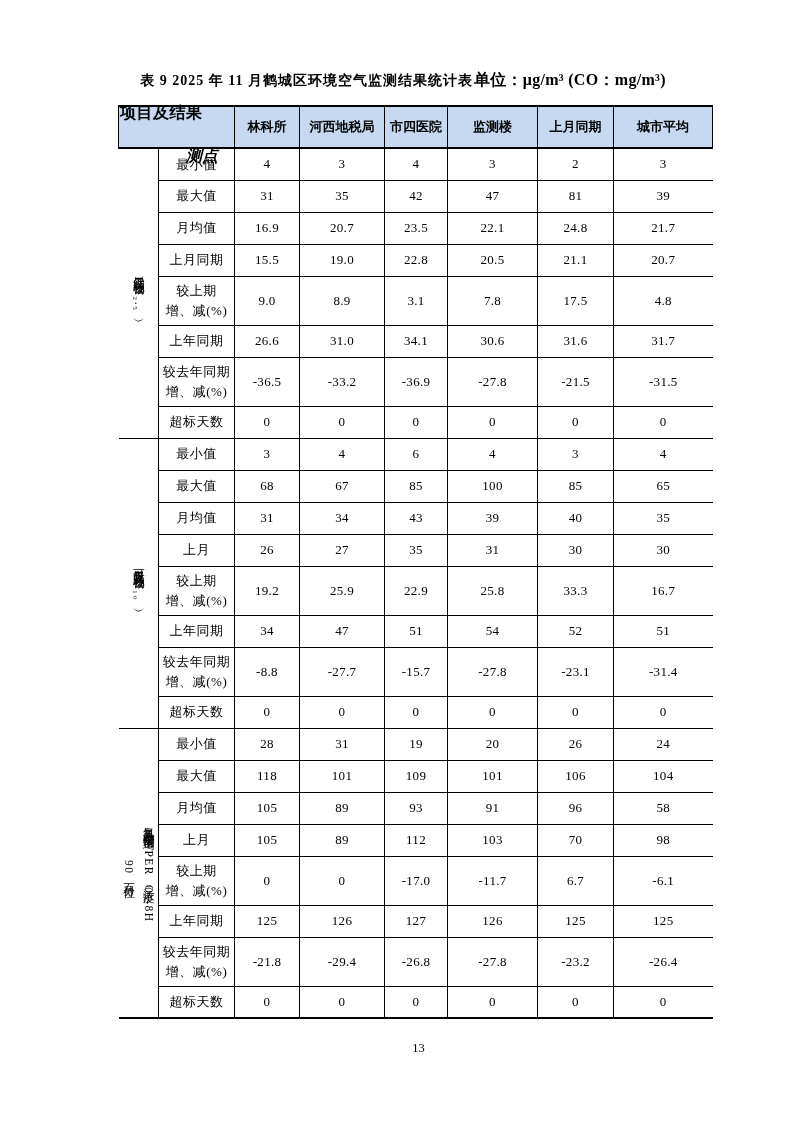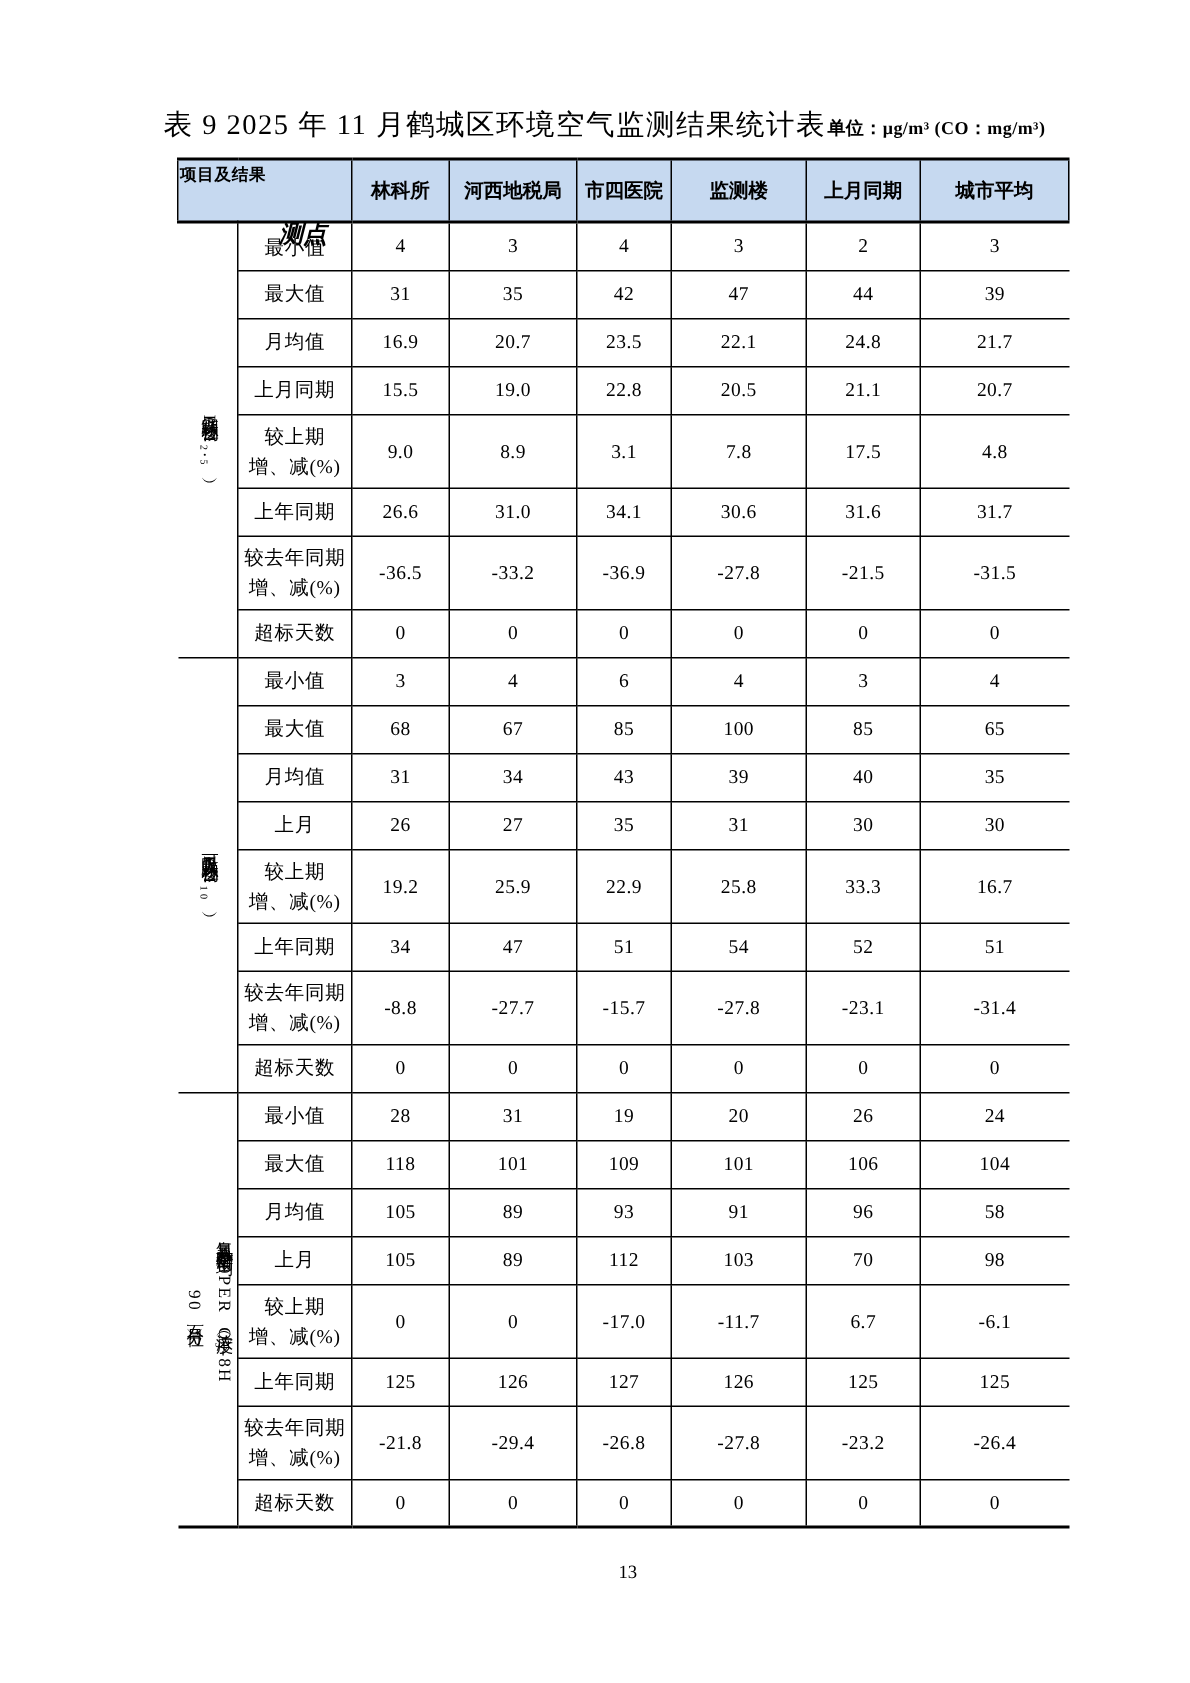--- a/index.html
+++ b/index.html
@@ -5,22 +5,22 @@
   * { margin: 0; padding: 0; box-sizing: border-box; }
   html, body { background: #ffffff; }
   .page {
     width: 793px; height: 1122px; background: #ffffff; position: relative;
     font-family: "Liberation Serif", serif; color: #000; overflow: hidden;
   }
   .title-line {
     position: absolute; top: 70px; left: 0; width: 100%;
     text-align: center; white-space: nowrap;
   }
-  .title-main { font-size: 19px; font-weight: normal; letter-spacing: 1px; margin-left: 13px; }
-  .title-unit { font-size: 12px; font-weight: bold; margin-left: 1px; letter-spacing: 0.3px; }
+  .title-main { font-size: 14px; font-weight: bold; letter-spacing: 1px; margin-left: 13px; }
+  .title-unit { font-size: 16px; font-weight: bold; margin-left: 1px; letter-spacing: 0.3px; }
 
   table.air {
     position: absolute; left: 118px; top: 105px; width: 594px;
     border-collapse: collapse; table-layout: fixed;
   }
   table.air thead th, table.air thead td {
     background: #c6d9f0;
     border: 1px solid #000;
     border-top: 2.5px solid #000;
     border-bottom: 2px solid #000;
@@ -36,21 +36,21 @@
     font-size: 13px; padding: 0 2px;
   }
   table.air tbody td.group { border-left: none; padding: 2px 0; }
   table.air tbody td.col-last { border-right: none; }
   table.air tbody:last-of-type tr:last-child td,
   table.air tbody:last-of-type td.group { border-bottom: 2.5px solid #000; }
 
   .corner-wrap { position: relative; width: 100%; height: 100%; }
   .corner-wrap svg { position: absolute; left: 0; top: 0; width: 100%; height: 100%; display: block; }
   .corner-tr { position: absolute; top: 19px; right: 16px; font-size: 16px; font-weight: bold; font-style: italic; }
-  .corner-bl { position: absolute; bottom: 3px; left: 1px; font-size: 11px; font-weight: bold; letter-spacing: 0.5px; }
+  .corner-bl { position: absolute; bottom: 3px; left: 1px; font-size: 16px; font-weight: bold; letter-spacing: 0.5px; }
 
   .vlabel {
     display: inline-block;
     writing-mode: vertical-rl; text-orientation: mixed;
     white-space: pre-line; text-align: center;
     font-size: 11.5px; line-height: 1.7; letter-spacing: 1.5px;
     max-height: 100%;
   }
   td.metric { font-size: 12px; white-space: pre-line; line-height: 1.5; letter-spacing: 0.5px; }
   td.val { font-family: "Liberation Serif", serif; letter-spacing: 0.3px; }
@@ -111,21 +111,21 @@
           <td class="val">3</td>
           <td class="val">2</td>
           <td class="val col-last">3</td>
         </tr>
         <tr style="height: 32px;">
           <td class="metric">最大值</td>
           <td class="val">31</td>
           <td class="val">35</td>
           <td class="val">42</td>
           <td class="val">47</td>
-          <td class="val">44</td>
+          <td class="val">81</td>
           <td class="val col-last">39</td>
         </tr>
         <tr style="height: 32px;">
           <td class="metric">月均值</td>
           <td class="val">16.9</td>
           <td class="val">20.7</td>
           <td class="val">23.5</td>
           <td class="val">22.1</td>
           <td class="val">24.8</td>
           <td class="val col-last">21.7</td>

